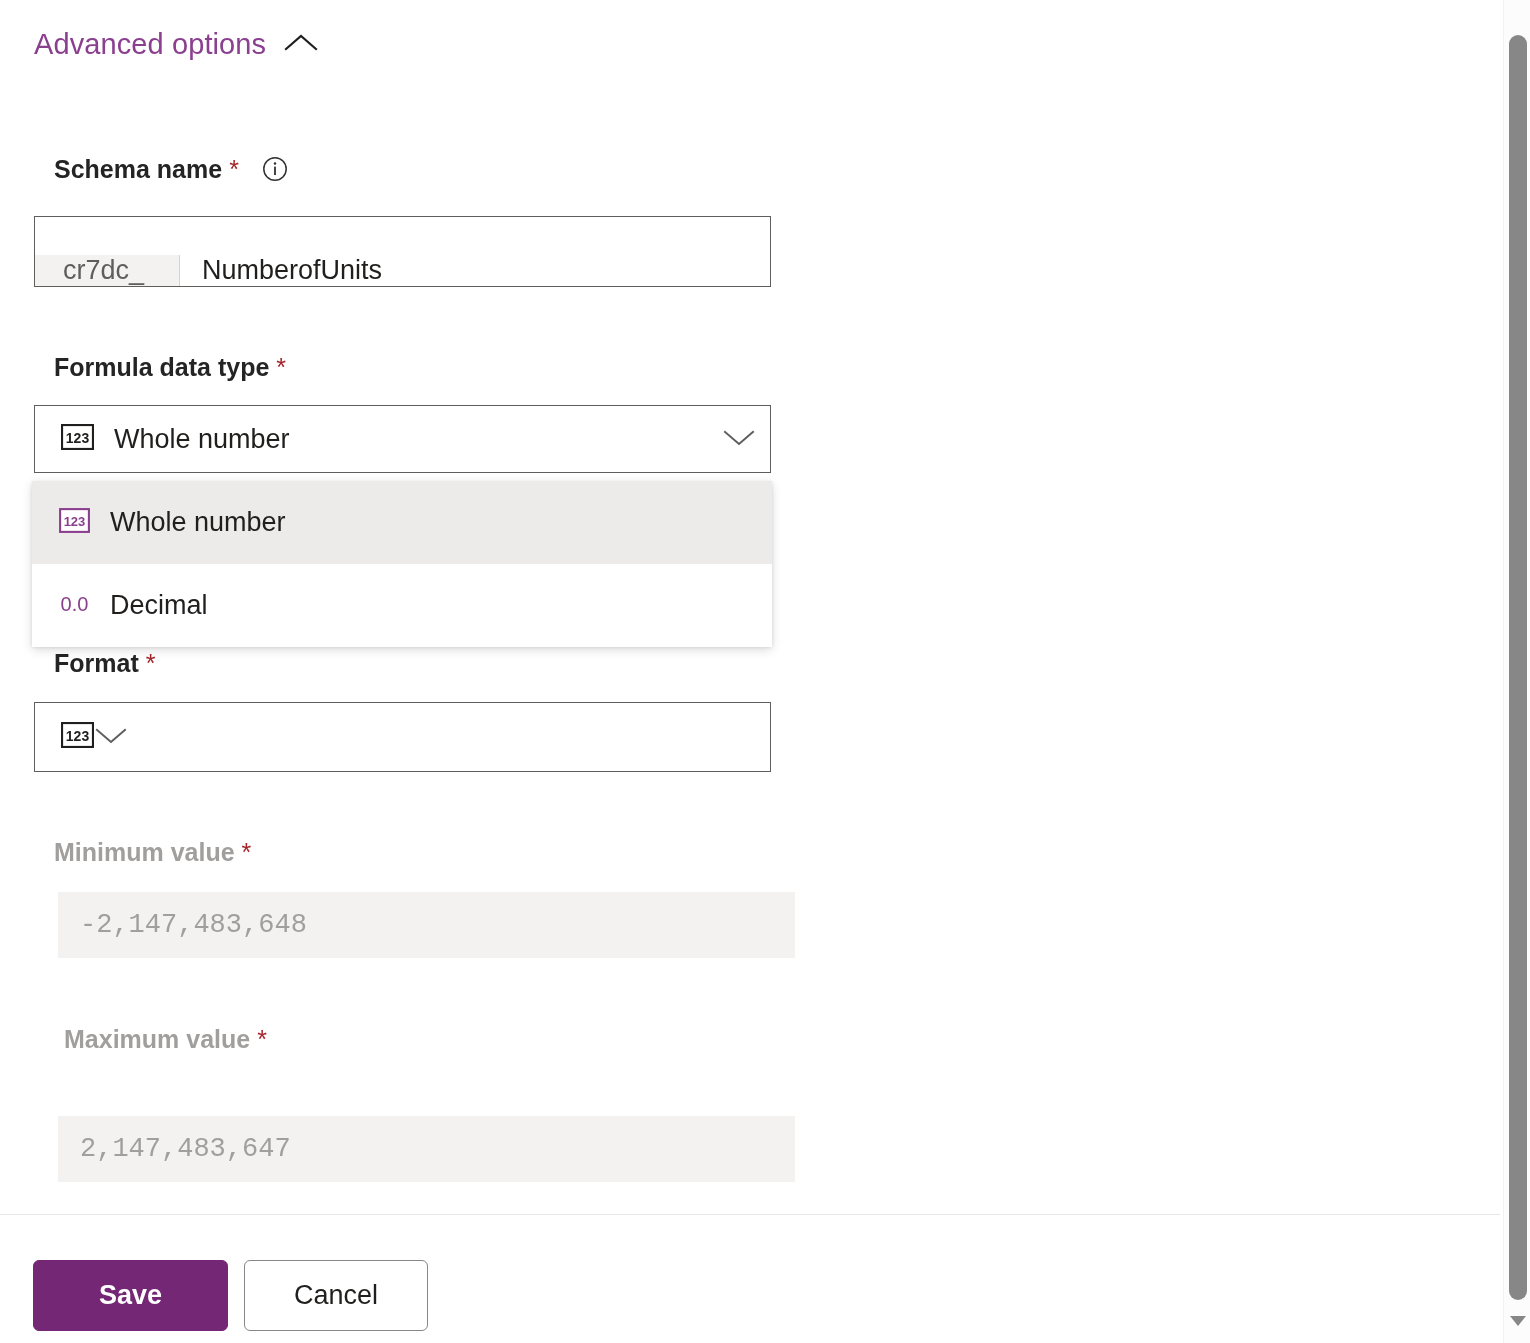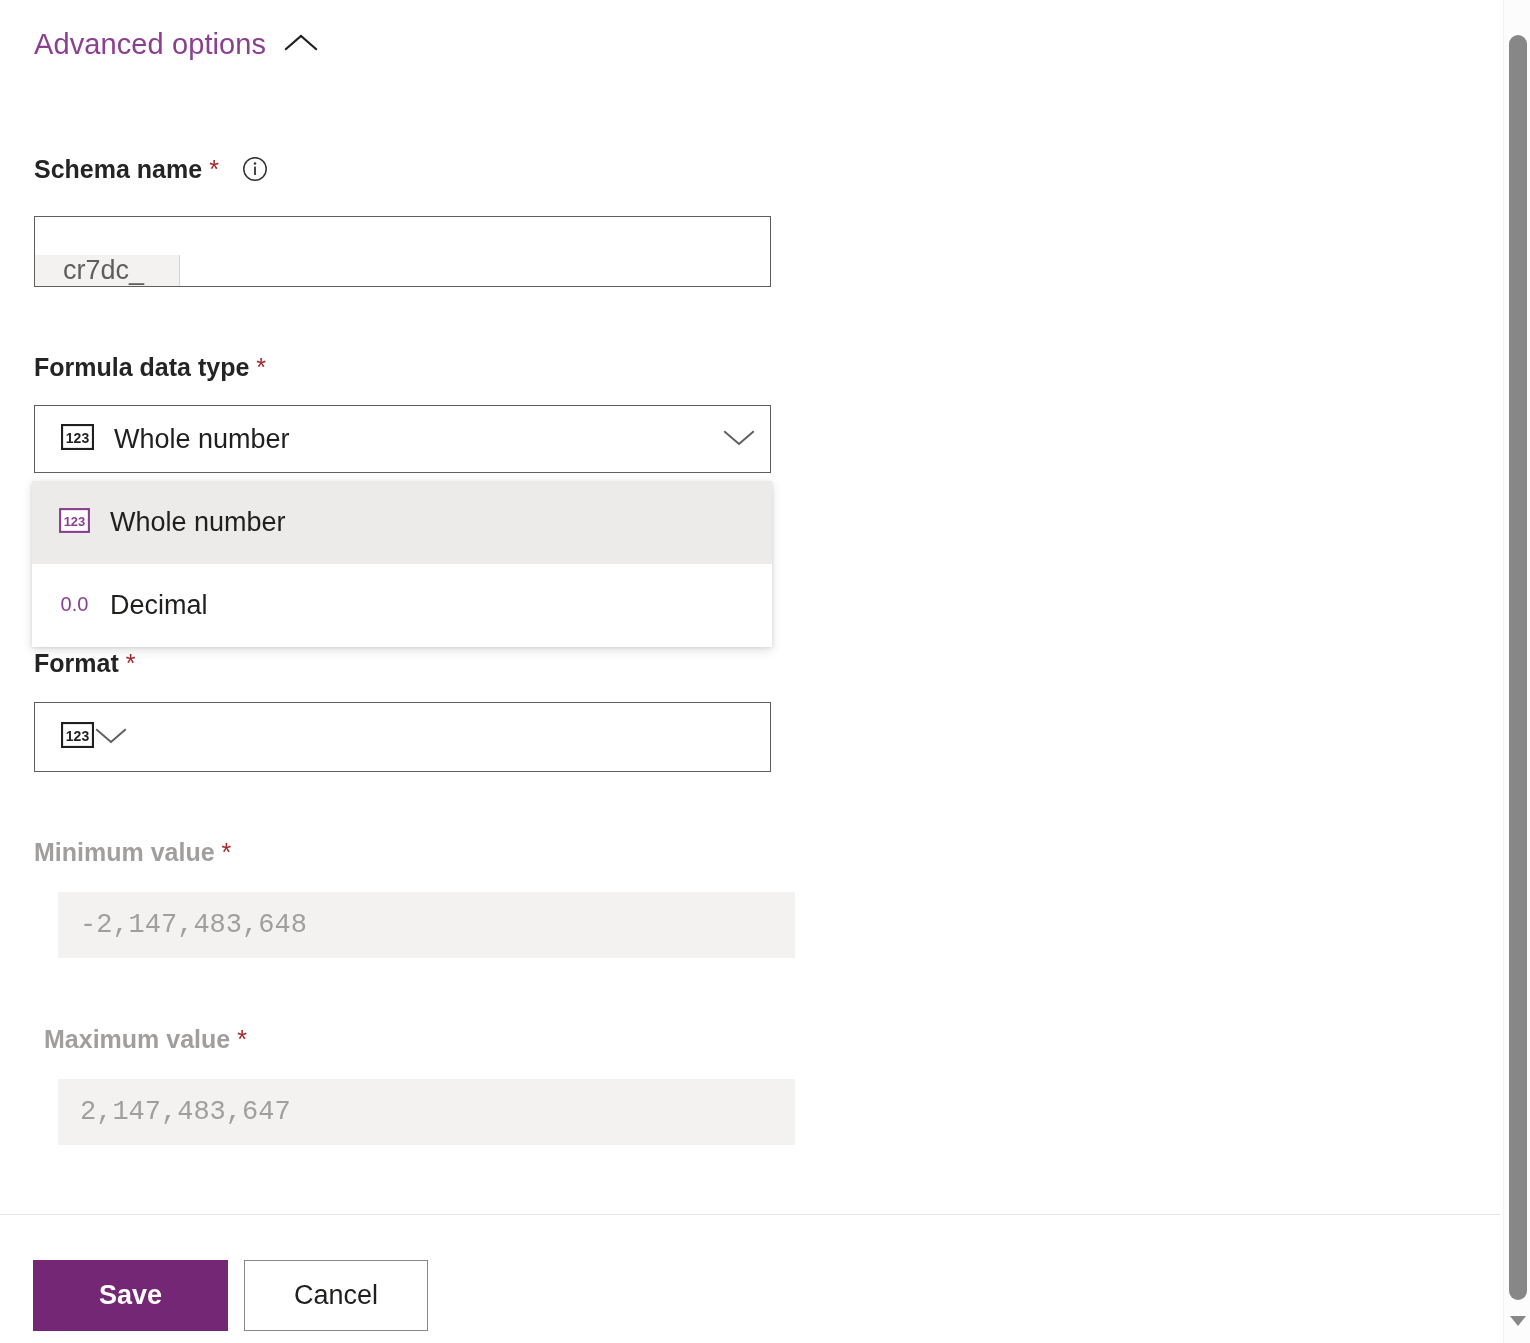--- a/index.html
+++ b/index.html
@@ -59,20 +59,21 @@
   
   .field-label {
     position: absolute;
     font-size: 25px;
     font-weight: bold;
     color: #242424;
     line-height: 1;
     white-space: nowrap;
     display: flex;
     align-items: center;
+    margin-left: 20px;
   }
   .field-label.disabled {
     color: #a19f9d;
     font-weight: bold;
   }
   .req {
     color: #a4262c;
     font-weight: normal;
     margin-left: 7px;
     font-size: 25px;
@@ -204,21 +205,21 @@
     background: #f3f2f1;
     border: none;
     outline: none;
     font-family: Liberation Mono, monospace;
     font-size: 27px;
     color: #a19f9d;
     padding-left: 22px;
     margin-left: 24px;
   }
   #min-input { top: 892px; }
-  #max-input { top: 1079px; }
+  #max-input { top: 1116px; }
 
   
   #footer-divider {
     position: absolute;
     left: 0;
     top: 1214px;
     width: 1500px;
     height: 1px;
     background: #e6e6e6;
   }
@@ -231,21 +232,21 @@
     background: #ffffff;
   }
   .btn {
     position: absolute;
     top: 45px;
     height: 71px;
     font-family: "Liberation Sans", sans-serif;
     font-size: 27px;
     box-sizing: border-box;
     cursor: pointer;
-    border-radius: 0;
+    border-radius: 6px;
     display: flex;
     align-items: center;
     justify-content: center;
   }
   #save-button {
     left: 33px;
     width: 195px;
     background: #742774;
     color: #ffffff;
     border: 1px solid #742774;
@@ -312,20 +313,21 @@
         <svg width="28" height="28" viewBox="0 0 28 28">
           <circle cx="14" cy="14" r="11.2" fill="none" stroke="#323130" stroke-width="1.5"></circle>
           <circle cx="14" cy="8.6" r="1.25" fill="#323130"></circle>
           <rect x="13.1" y="11.6" width="1.8" height="8.4" fill="#323130"></rect>
         </svg>
       </span>
     </div>
 
     <div id="schema-name-row">
       <div id="schema-prefix">cr7dc_</div>
+      <input id="schema-name-input" type="text" value="NumberofUnits" style="">
     </div>
 
     <div class="field-label" id="formula-type-label">
       <span>Formula data type</span>
       <span class="req">*</span>
     </div>
 
     <div id="formula-type-select">
       <span>
         <svg width="33" height="26" viewBox="0 0 33 26">

